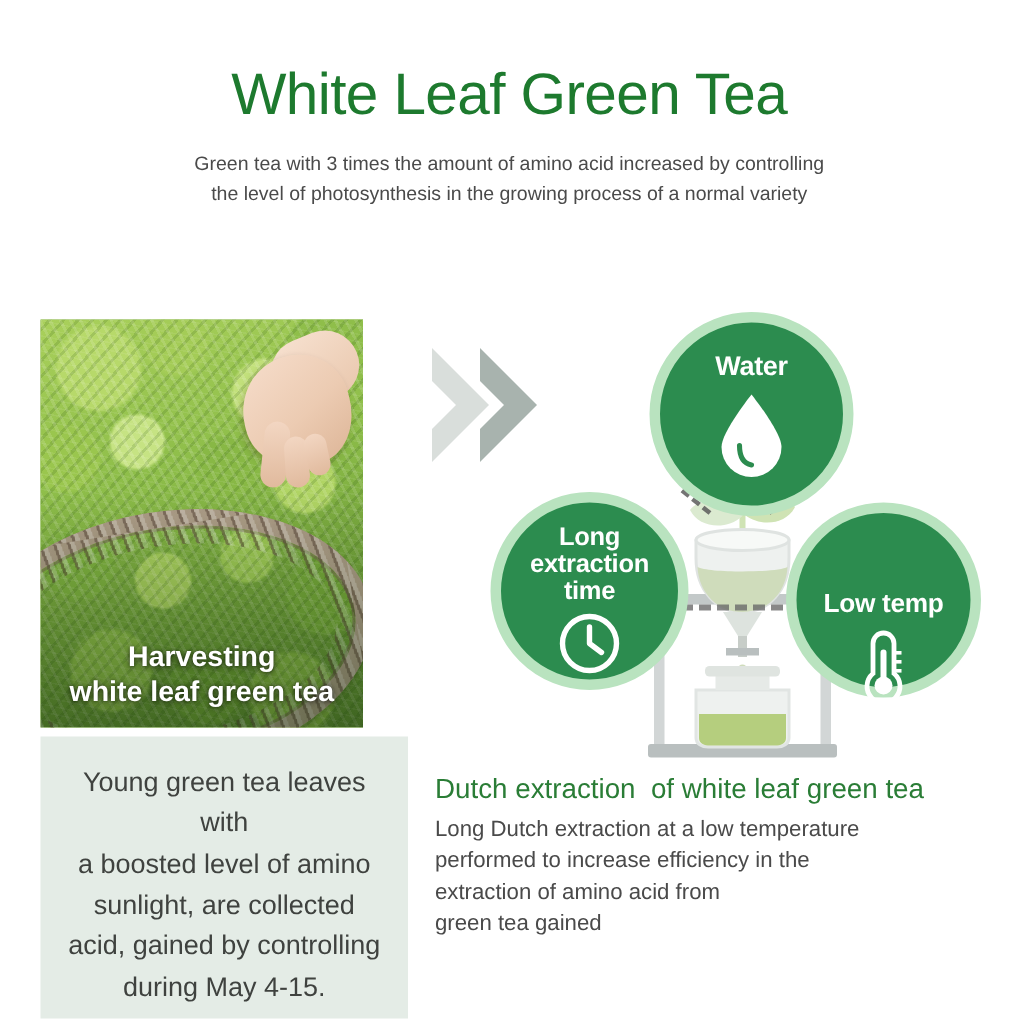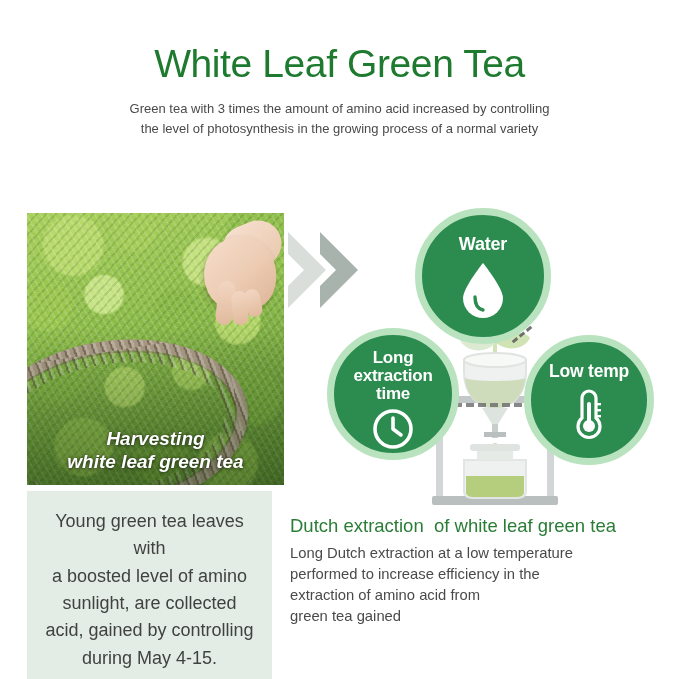--- a/index.html
+++ b/index.html
@@ -45,25 +45,24 @@
   
   #left-panel {
     position: absolute;
     left: 27px;
     top: 213px;
     width: 245px;
   }
 
   #harvest-photo {
     position: relative;
-    width: 257px;
+    width: 215px;
     height: 272px;
     overflow: hidden;
     background: #7cae3f;
-    font-style: italic;
   }
   
   .photo-layer {
     position: absolute;
     inset: 0;
   }
   .photo-base {
     background:
       radial-gradient(circle at 18% 12%, #b7d96a 0 9%, transparent 10%),
       radial-gradient(circle at 42% 6%, #a4cc57 0 7%, transparent 8%),
@@ -253,21 +252,21 @@
   .bubble-label {
     font-weight: 700;
     line-height: 1.06;
     letter-spacing: -0.2px;
   }
   .bubble-icon {
     display: block;
   }
 
   #bubble-water {
-    left: 95px;
+    left: 113px;
     top: 8px;
     width: 136px;
     height: 136px;
     padding-top: 20px;
   }
   #bubble-water .bubble-label { font-size: 18px; }
   #bubble-water .bubble-icon { margin-top: 6px; }
 
   #bubble-time {
     left: 7px;
@@ -279,21 +278,21 @@
   #bubble-time .bubble-label { font-size: 17px; }
   #bubble-time .bubble-icon { margin-top: 4px; }
 
   #bubble-temp {
     left: 204px;
     top: 135px;
     width: 130px;
     height: 130px;
     padding-top: 20px;
   }
-  #bubble-temp .bubble-label { font-size: 17.5px; }
+  #bubble-temp .bubble-label { font-size: 17.5px; margin-top: 31px; }
   #bubble-temp .bubble-icon { margin-top: 6px; }
 
   
   #diagram-footer {
     position: absolute;
     left: 290px;
     top: 515px;
     width: 382px;
     text-align: left;
   }

